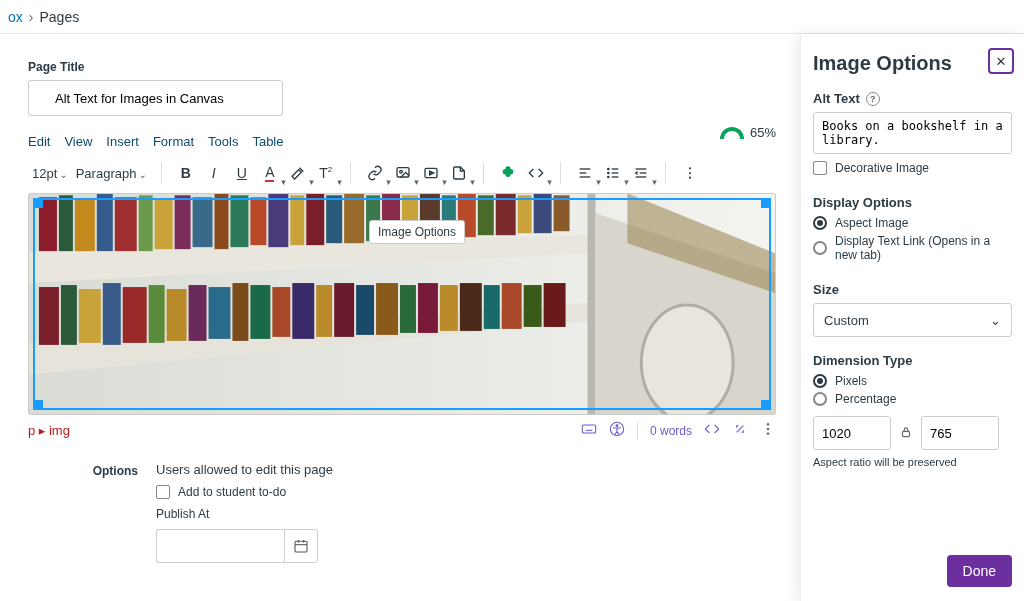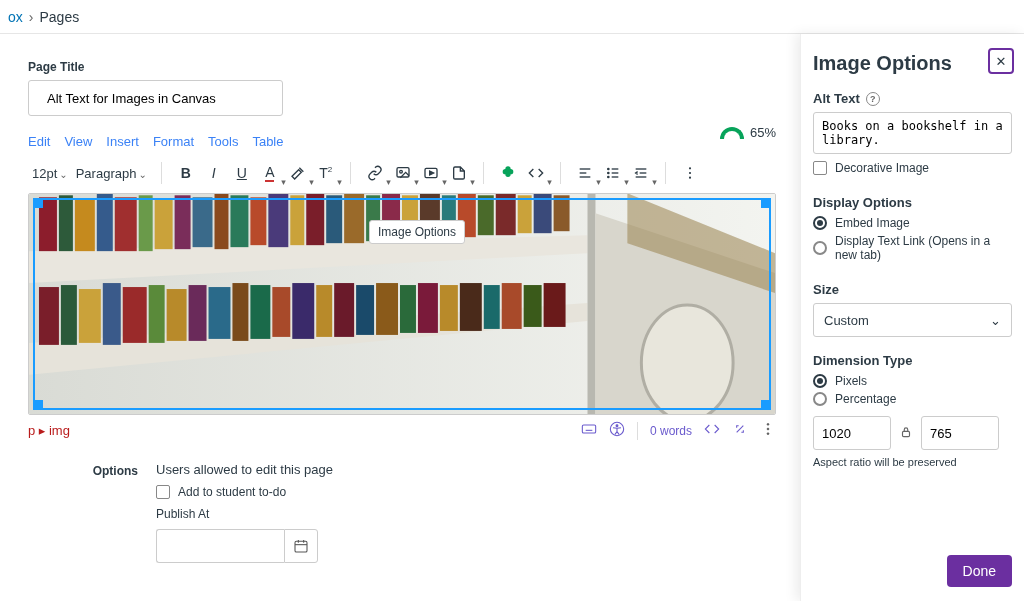--- a/index.html
+++ b/index.html
@@ -11,25 +11,25 @@
   .breadcrumb a { color: #0374B5; text-decoration: none; }
   .breadcrumb .sep { margin: 0 6px; color: #666; }
 
   
   .main-wrap { display:flex; height: calc(100% - 34px); }
   .editor-col { flex: 1; padding: 24px 0 0 28px; overflow: hidden; }
   .side-col  { width: 224px; border-left: 1px solid #eee; box-shadow: -4px 0 12px rgba(0,0,0,0.08); padding: 18px 12px 0 12px; position: relative; display:flex; flex-direction:column; }
 
   
   .field-label { font-size: 12px; font-weight: 600; }
-  .title-input { width: 255px; height: 36px; border:1px solid #ccc; border-radius: 3px; padding: 0 18px; font-size: 13px; margin-top: 6px; display:block; }
+  .title-input { width: 255px; height: 36px; border:1px solid #ccc; border-radius: 3px; padding: 0 26px; font-size: 13px; margin-top: 6px; display:block; }
 
   
   .menubar { display:flex; gap: 14px; margin-top: 18px; font-size: 13px; }
-  .menubar .menu-item { color:#3b82f6; cursor:pointer; }
+  .menubar .menu-item { color:#0c4a6e; cursor:pointer; }
 
   
   .toprow { display:flex; align-items:center; justify-content: space-between; width: 748px; }
   .a11y-meter { display:flex; align-items:center; gap:6px; font-size:13px; font-weight:500; }
   .gauge { width: 24px; height: 12px; border-top-left-radius: 24px; border-top-right-radius: 24px; border: 4px solid #07a35a; border-bottom: none; }
 
   
   .toolbar { display:flex; align-items:center; gap: 4px; width: 748px; margin-top: 10px; }
   .tsel { border:none; font-size:13px; background:transparent; padding: 4px 4px; }
   .caret { font-size:10px; color:#666; margin-left:2px; }
@@ -407,21 +407,21 @@
 
     <div class="side-section checkbox-row">
       <span class="fake-checkbox"></span>
       <span>Decorative Image</span>
     </div>
 
     <div class="side-section">
       <div class="side-sublabel">Display Options</div>
       <div class="radio-row">
         <span class="fake-radio sel"></span>
-        <span>Embed Image</span>
+        <span>Aspect Image</span>
       </div>
       <div class="radio-row">
         <span class="fake-radio"></span>
         <span>Display Text Link (Opens in a new tab)</span>
       </div>
     </div>
 
     <div class="side-section">
       <div class="side-sublabel">Size</div>
       <div class="size-select">

